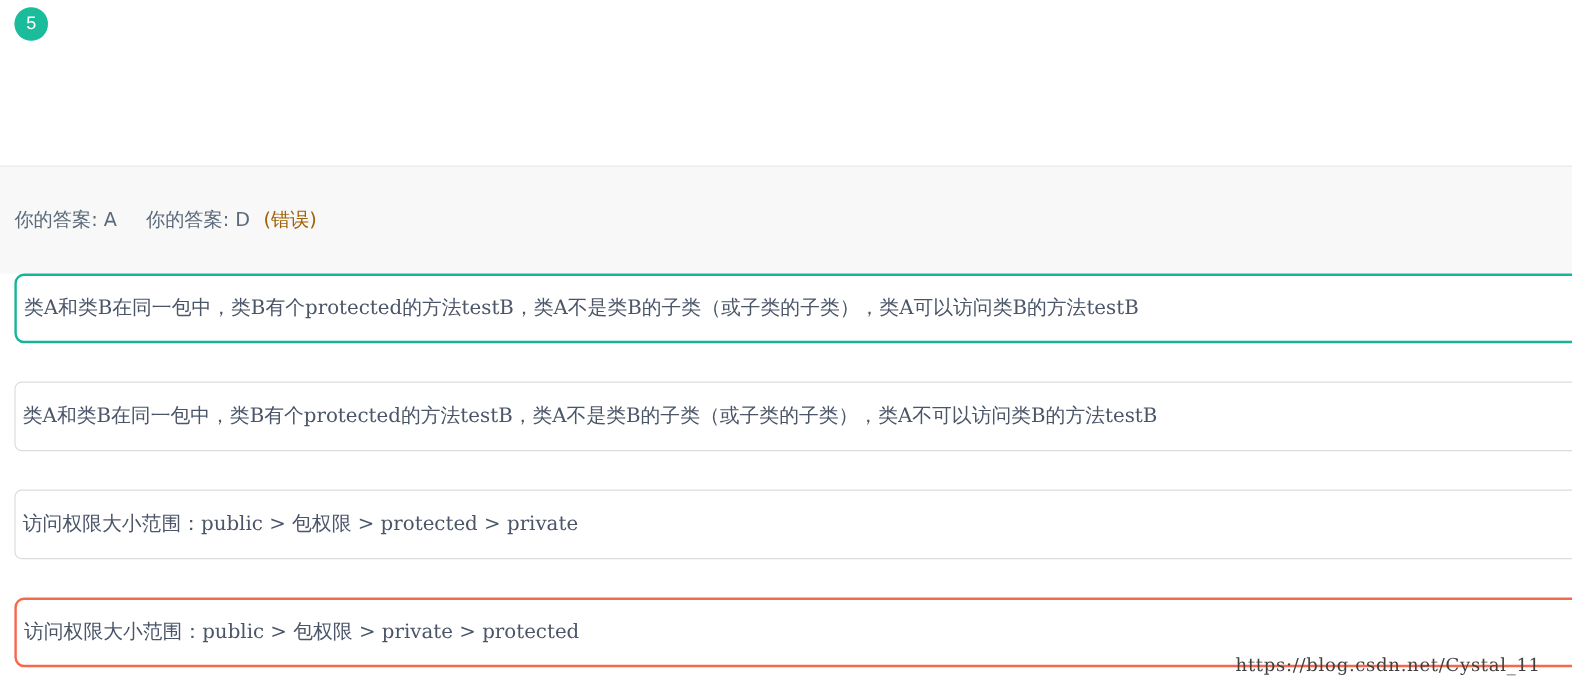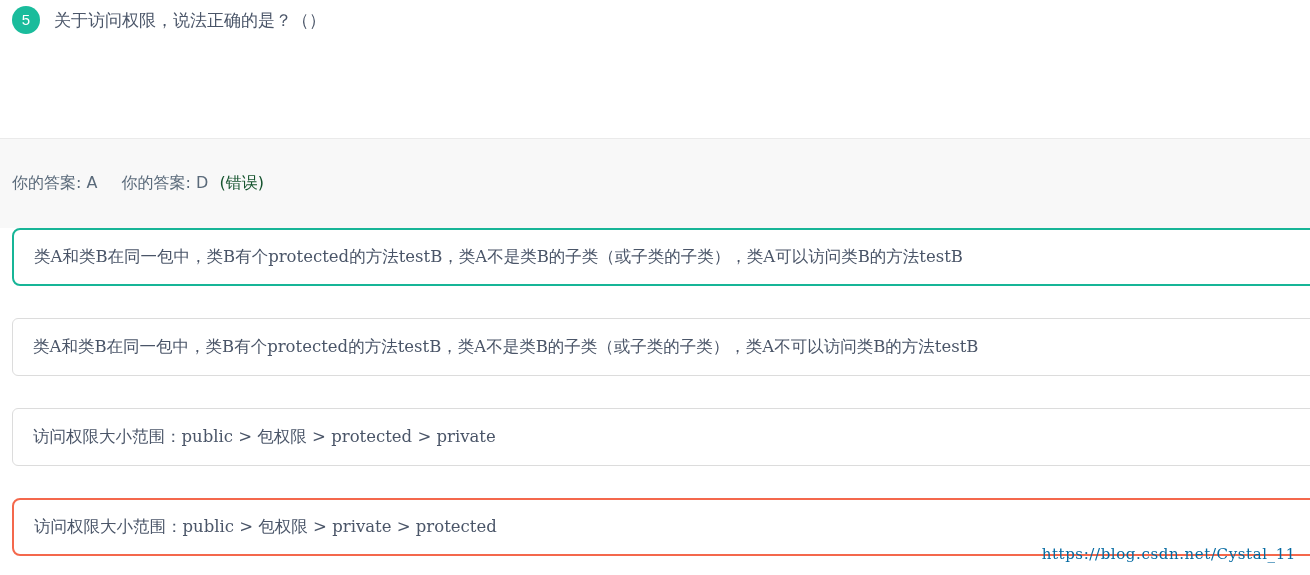--- a/index.html
+++ b/index.html
@@ -78,21 +78,21 @@
     line-height: 24px;
     color: #5A6A7A;
     white-space: nowrap;
     font-family: "DejaVu Sans", "Liberation Sans", sans-serif;
   }
   .answer-bar-inner .gap {
     display: inline-block;
     width: 14px;
   }
   .answer-bar-inner .wrong-tag {
-    color: #14532d;
+    color: #a16207;
     margin-left: 6px;
   }
 
   
   .options {
     position: absolute;
     left: 0;
     top: 228px;
     width: 1310px;
   }
@@ -111,50 +111,49 @@
   }
   .option.correct {
     border: 2px solid #17B597;
     border-radius: 8px;
   }
   .option.chosen-wrong {
     border: 2px solid #F4684C;
     border-radius: 8px;
   }
   .option-text {
-    padding-left: 20px;
+    padding-left: 6px;
     font-size: 16.5px;
     line-height: 24px;
     color: #4A5568;
     white-space: nowrap;
     font-family: "DejaVu Serif", "Liberation Serif", serif;
   }
 
   
   .watermark {
     position: absolute;
-    right: 14px;
+    right: 26px;
     bottom: 12px;
     font-size: 15px;
     letter-spacing: 0.6px;
-    color: #0369a1;
+    color: #404040;
     font-family: "DejaVu Serif", "Liberation Serif", serif;
     white-space: nowrap;
     pointer-events: none;
   }
 </style>
 </head>
 <body>
 
 <div class="page">
 
   <div class="question-header">
     <div class="question-row">
       <div class="q-badge">5</div>
-      <div class="q-text">关于访问权限，说法正确的是？（）</div>
     </div>
   </div>
 
   <div class="answer-bar">
     <div class="answer-bar-inner">
       <span>你的答案: A</span>
       <span class="gap"></span>
       <span>你的答案: D</span>
       <span class="wrong-tag">(错误)</span>
     </div>

